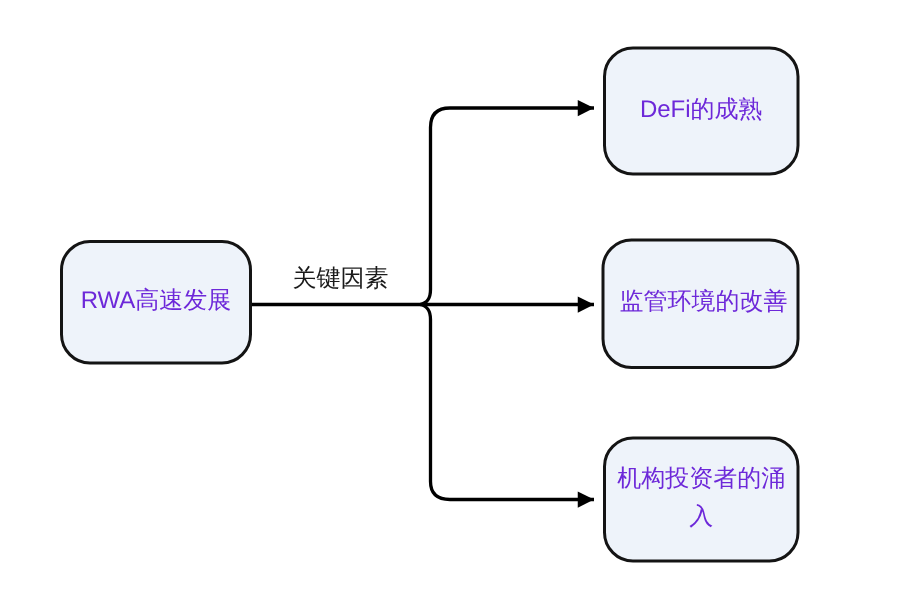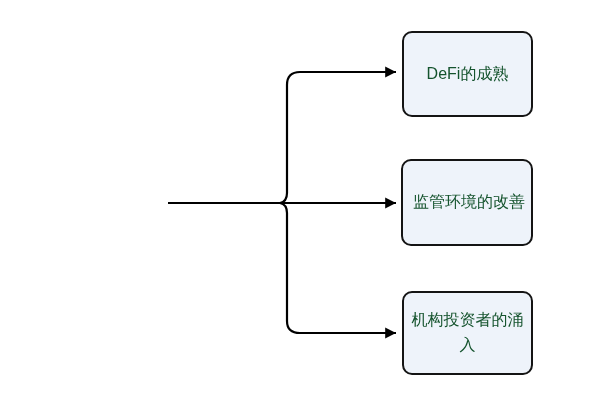--- a/index.html
+++ b/index.html
@@ -25,28 +25,28 @@
   .edge {
     fill: none;
     stroke: #000000;
     stroke-width: 2.2;
   }
   .node {
     position: absolute;
     box-sizing: border-box;
     background: #eef3fa;
     border: 2.5px solid #141414;
-    border-radius: 10px;
+    border-radius: 20px;
     display: flex;
     align-items: center;
     justify-content: center;
     text-align: center;
     font-size: 16px;
     line-height: 1.55;
-    color: #14532d;
+    color: #6d28d9;
     padding: 0 6px;
   }
   .node-source { left: 40px;  top: 160px; width: 128px; height: 83px; }
   .node-defi   { left: 402px; top: 31px;  width: 131px; height: 86px; }
   .node-reg    { left: 401px; top: 159px; width: 132px; height: 87px; justify-content: flex-end; }
   .node-inst   { left: 402px; top: 291px; width: 131px; height: 84px; }
   .edge-label {
     position: absolute;
     left: 227px;
     top: 186px;
@@ -70,21 +70,25 @@
       </marker>
     </defs>
 
     <path class="edge" d="M 168,203 L 396,203" marker-end="url(#arrowhead)"></path>
 
     <path class="edge" d="M 280,203 C 285,202 287,199 287,193 L 287,85 Q 287,72 300,72 L 396,72" marker-end="url(#arrowhead)"></path>
 
     <path class="edge" d="M 280,203 C 285,204 287,207 287,213 L 287,321 Q 287,333 300,333 L 396,333" marker-end="url(#arrowhead)"></path>
   </svg>
 
+  <div class="node node-source">
+    <span>RWA高速发展</span>
+  </div>
 
+  <div class="edge-label">关键因素</div>
 
   <div class="node node-defi">
     <span>DeFi的成熟</span>
   </div>
 
   <div class="node node-reg">
     <span>监管环境的改善</span>
   </div>
 
   <div class="node node-inst">

